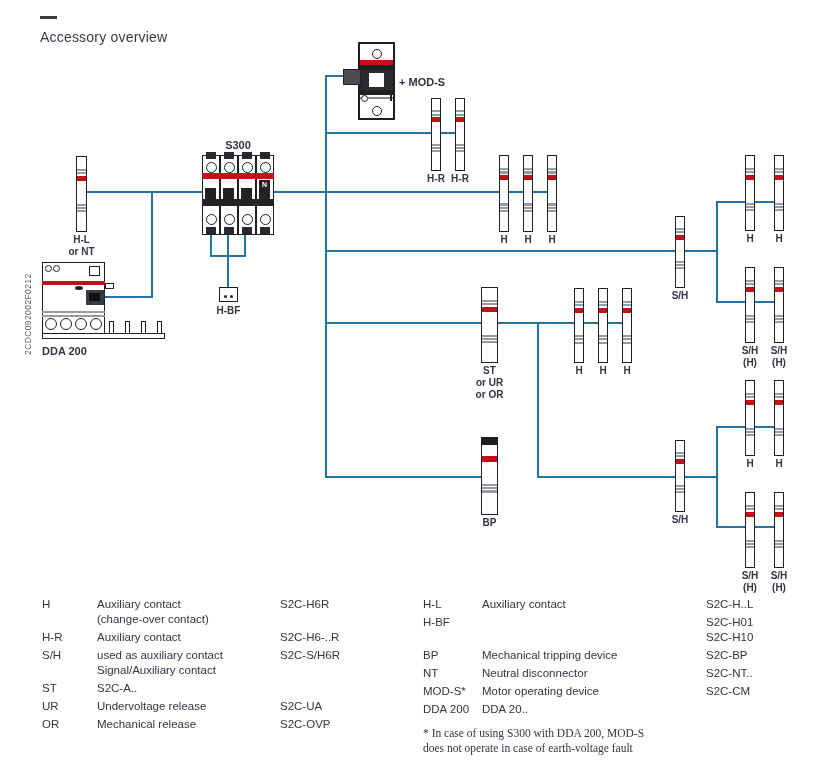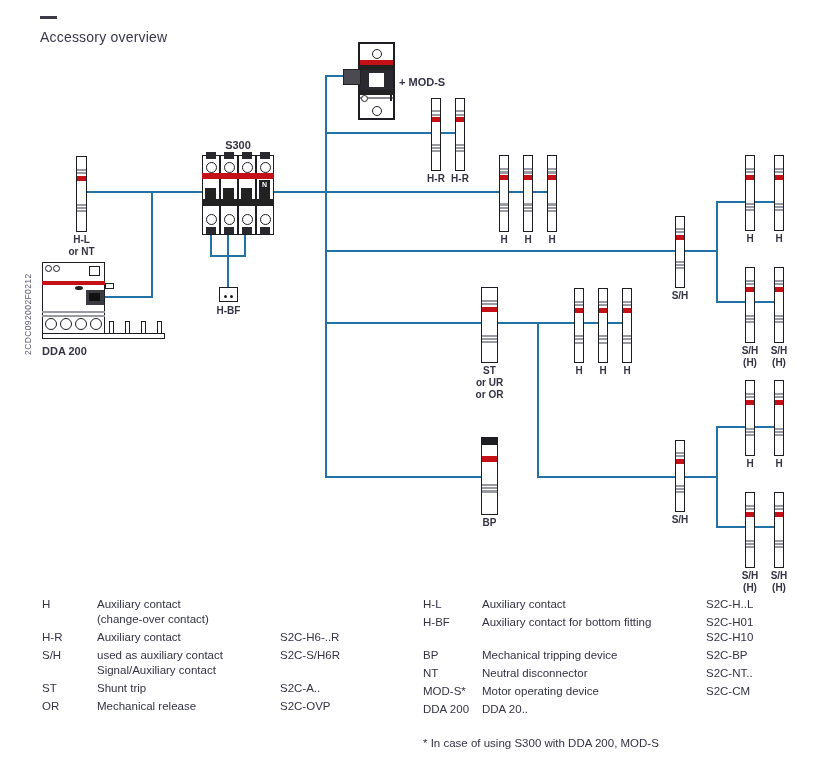--- a/index.html
+++ b/index.html
@@ -59,21 +59,21 @@
   .hbf .dot{position:absolute;width:3px;height:3px;background:#222;border-radius:50%;top:7px;}
   .hbf-label{left:208px;top:305px;width:41px;text-align:center;font-size:10px;font-weight:bold;z-index:3;}
   
   .legend{left:0;top:597px;width:816px;font-size:11.5px;line-height:15px;color:var(--ink);}
   .leg-table{position:absolute;top:0;}
   .leg-left{left:42px;width:345px;}
   .leg-right{left:423px;width:385px;}
   .leg-row{display:grid;margin-bottom:3px;}
   .leg-left .leg-row{grid-template-columns:55px 183px 1fr;}
   .leg-right .leg-row{grid-template-columns:59px 224px 1fr;}
-  .footnote{margin-top:19px;}
+  .footnote{margin-top:9px;font-family:Liberation Serif, serif;}
 </style>
 </head>
 <body>
 
 <div class="page">
 
   <div class="abs title-dash"></div>
   <div class="abs page-title">Accessory overview</div>
   <div class="abs side-code">2CDC092002F0212</div>
 
@@ -422,20 +422,23 @@
   <div class="abs hbf-label">H-BF</div>
 
   <div class="abs legend">
     <div class="leg-table leg-left" id="leg-left">
         <div class="leg-row">
           <div>H</div>
           <div>
             <div>Auxiliary contact</div>
             <div>(change-over contact)</div>
           </div>
+          <div>
+            <div>S2C-H6R</div>
+          </div>
         </div>
         <div class="leg-row">
           <div>H-R</div>
           <div>
             <div>Auxiliary contact</div>
           </div>
           <div>
             <div>S2C-H6-..R</div>
           </div>
         </div>
@@ -445,27 +448,33 @@
             <div>used as auxiliary contact</div>
             <div>Signal/Auxiliary contact</div>
           </div>
           <div>
             <div>S2C-S/H6R</div>
           </div>
         </div>
         <div class="leg-row">
           <div>ST</div>
           <div>
-            <div>Shunt trip</div>
-          </div>
-          <div>
             <div>S2C-A..</div>
           </div>
         </div>
         <div class="leg-row">
+          <div>UR</div>
+          <div>
+            <div>Undervoltage release</div>
+          </div>
+          <div>
+            <div>S2C-UA</div>
+          </div>
+        </div>
+        <div class="leg-row">
           <div>OR</div>
           <div>
             <div>Mechanical release</div>
           </div>
           <div>
             <div>S2C-OVP</div>
           </div>
         </div>
       </div>
     <div class="leg-table leg-right" id="leg-right">
@@ -474,21 +483,20 @@
           <div>
             <div>Auxiliary contact</div>
           </div>
           <div>
             <div>S2C-H..L</div>
           </div>
         </div>
         <div class="leg-row">
           <div>H-BF</div>
           <div>
-            <div>Auxiliary contact for bottom fitting</div>
           </div>
           <div>
             <div>S2C-H01</div>
             <div>S2C-H10</div>
           </div>
         </div>
         <div class="leg-row">
           <div>BP</div>
           <div>
             <div>Mechanical tripping device</div>
@@ -516,17 +524,18 @@
           </div>
         </div>
         <div class="leg-row">
           <div>DDA 200</div>
           <div>
             <div>DDA 20..</div>
           </div>
         </div>
         <div class="footnote">
           <div>* In case of using S300 with DDA 200, MOD-S</div>
+          <div>does not operate in case of earth-voltage fault</div>
         </div>
       </div>
   </div>
 
 </div>
 
 </body></html>

